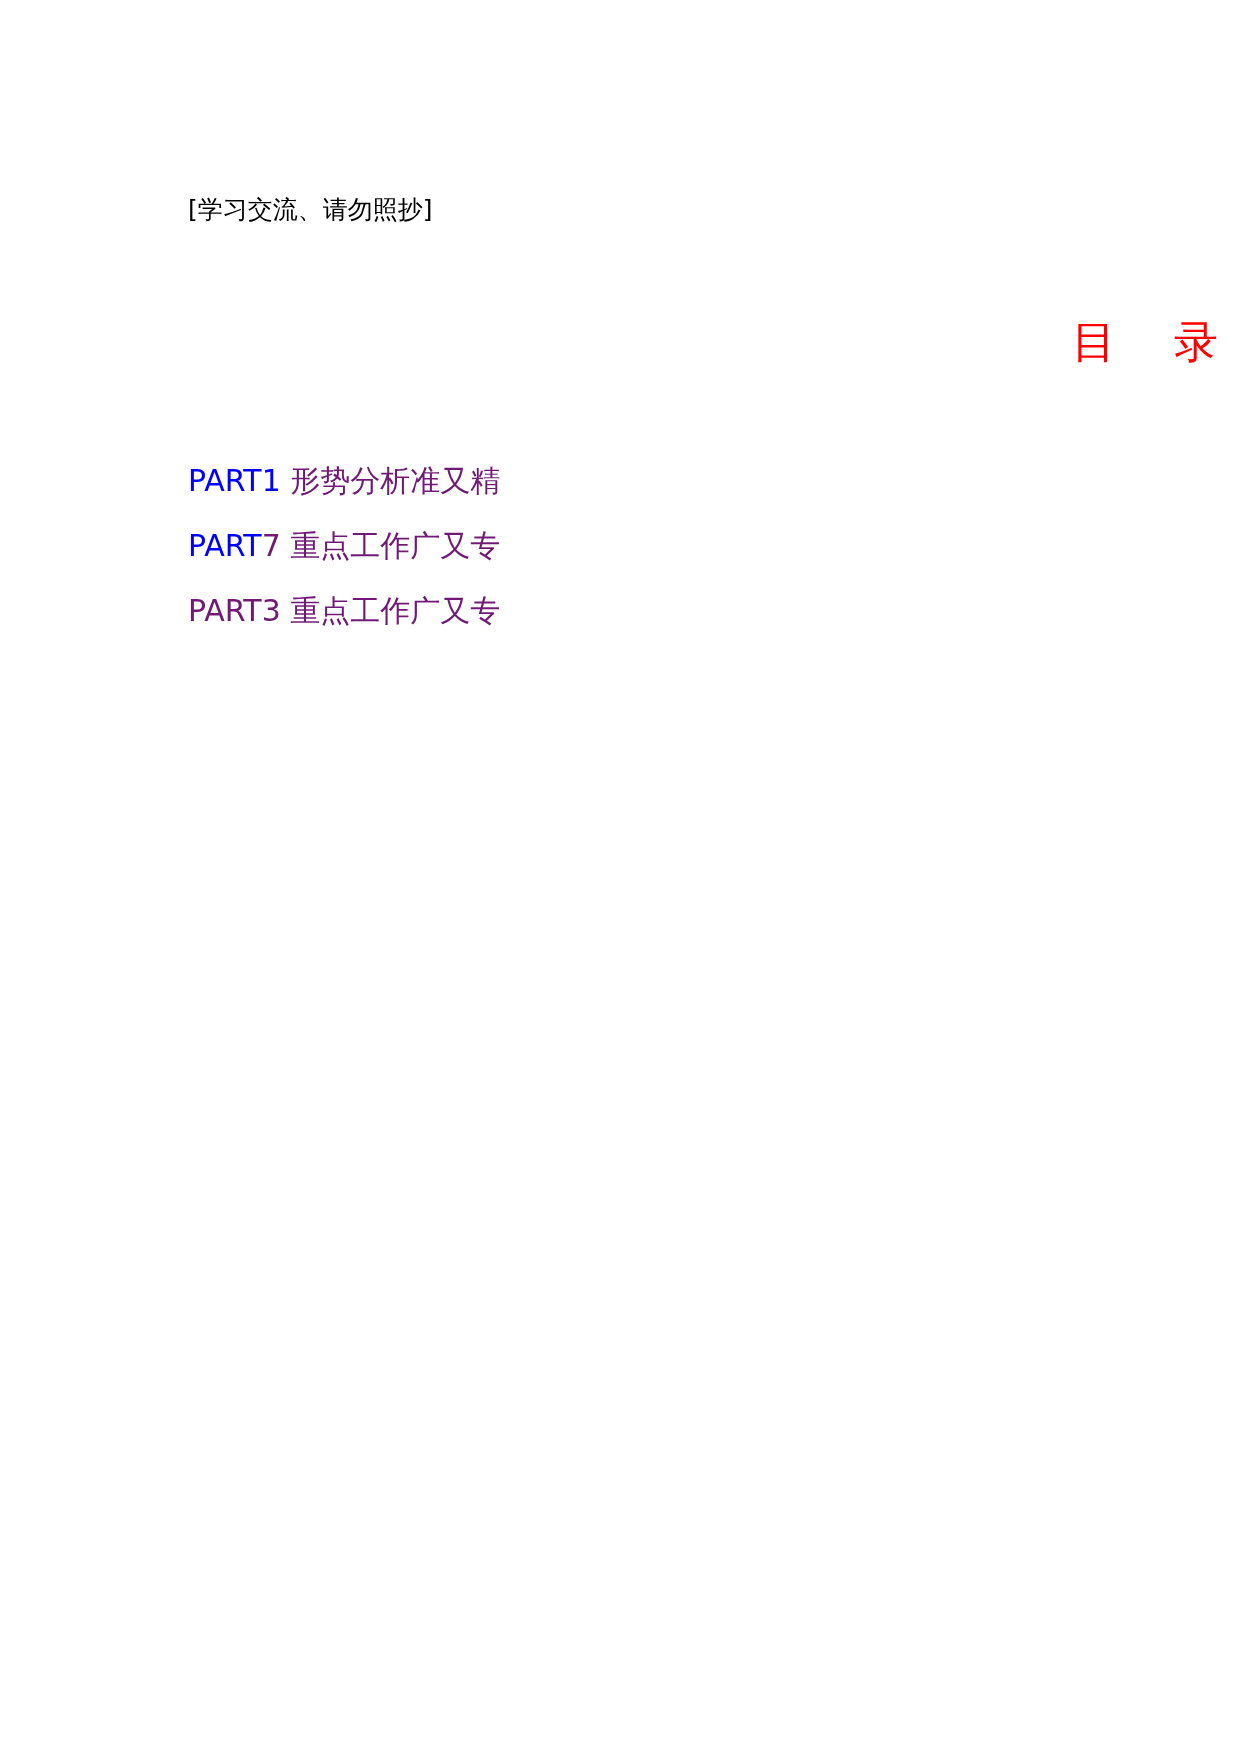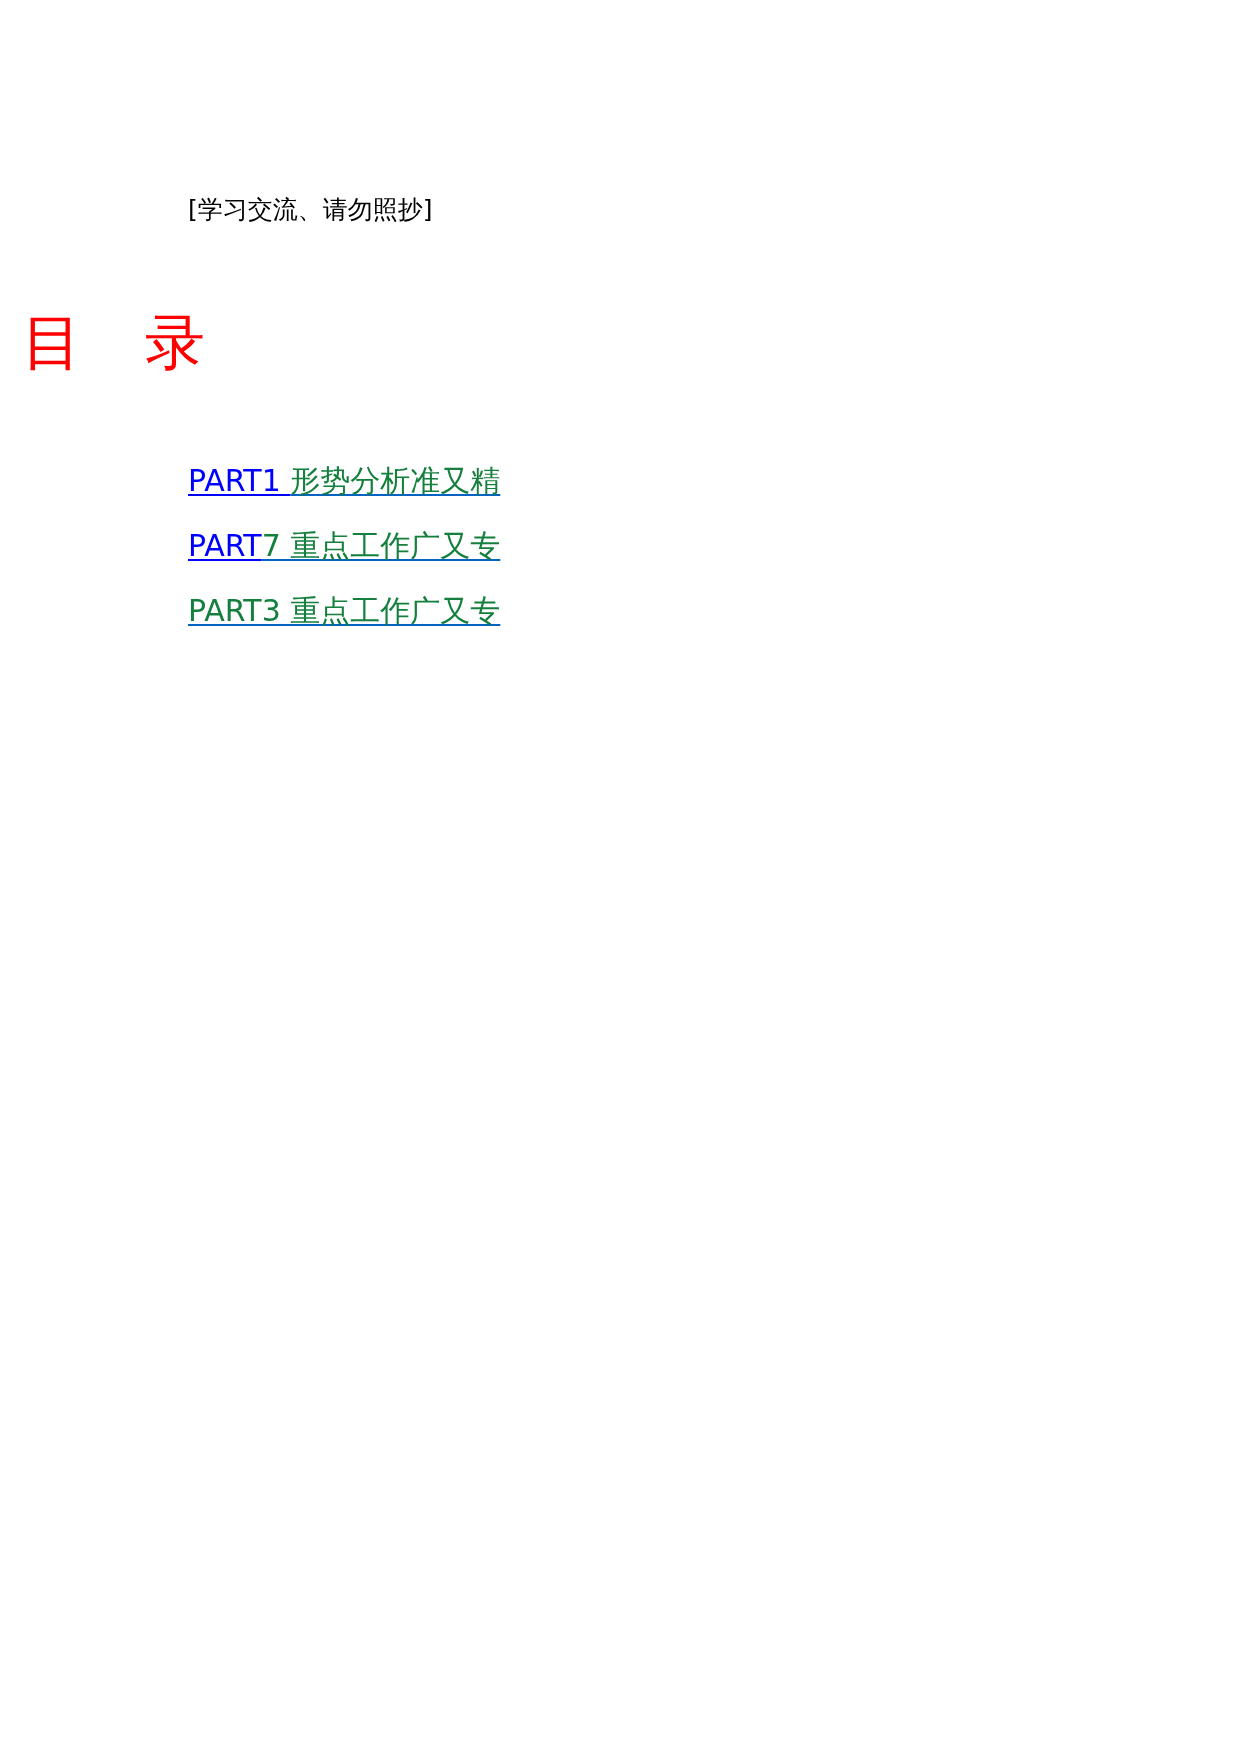--- a/index.html
+++ b/index.html
@@ -28,50 +28,49 @@
       font-size: 25px;
       line-height: 32px;
       color: #000000;
       white-space: nowrap;
     }
     .toc-title {
       position: absolute;
       left: 0;
       width: 1240px;
       top: 298px;
-      text-align: left;
-      font-size: 60px;
+      text-align: right;
+      font-size: 44px;
       line-height: 56px;
       letter-spacing: 22px;
       text-indent: 22px;
       color: #ff0000;
     }
     .toc-list {
       position: absolute;
       left: 188px;
       top: 432px;
       margin: 0;
       padding: 0;
       list-style: none;
     }
     .toc-item {
       font-size: 30px;
       line-height: 65px;
       height: 65px;
       white-space: nowrap;
     }
     .toc-link {
-      text-decoration: underline;
       text-decoration-thickness: 2px;
       text-underline-offset: 3px;
       cursor: pointer;
       margin-top: 33px;
     }
     .c-pure { color: #0000ff; text-decoration-color: #0000ff; }
-    .c-office { color: #15803d; text-decoration-color: #0563c1; }
+    .c-office { color: #701a75; text-decoration-color: #0563c1; }
   </style>
 </head>
 <body>
 
 <div class="page">
 
   <div class="notice">[学习交流、请勿照抄]</div>
 
   <div class="toc-title">目 录</div>
 

